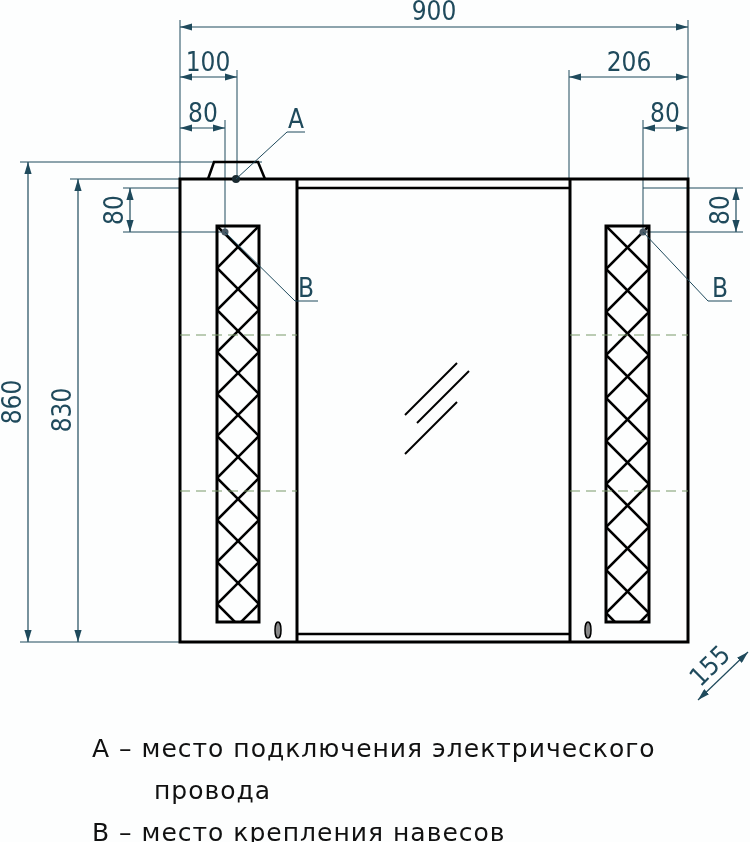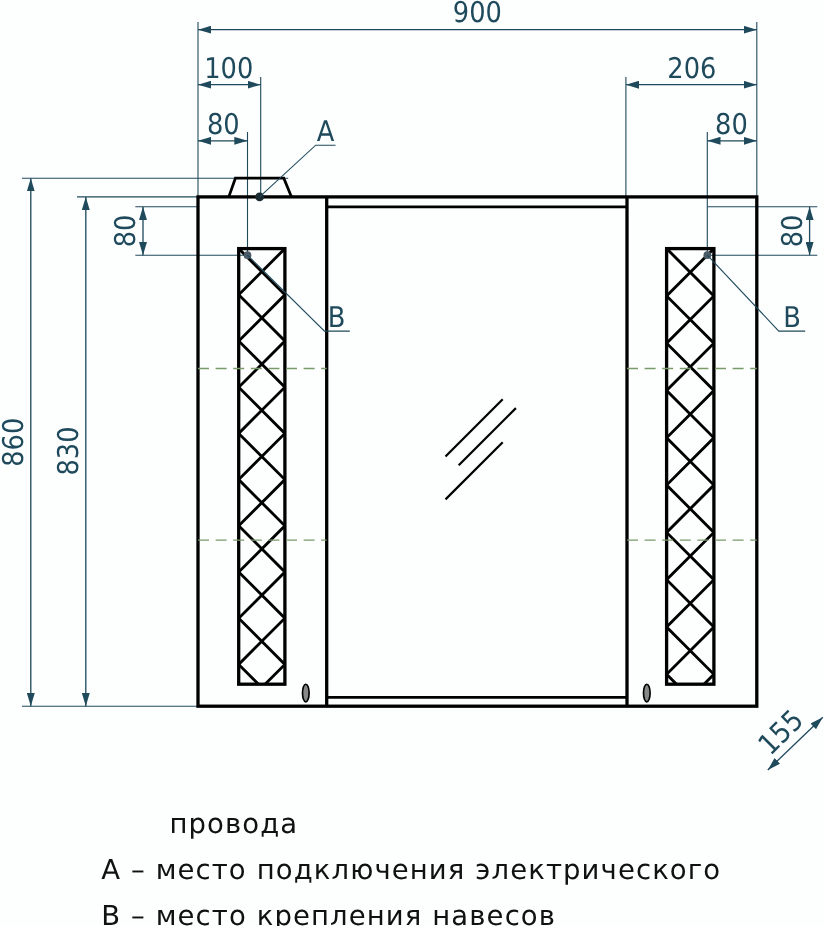--- a/index.html
+++ b/index.html
@@ -114,26 +114,26 @@
       <path d="M225,232 L295,301 L318,301"></path>
       <path d="M643,232 L708,301 L732,301"></path>
     </g>
     <text class="dimtext" x="296" y="128" text-anchor="middle">A</text>
     <text class="dimtext" x="306" y="297" text-anchor="middle">B</text>
     <text class="dimtext" x="720" y="297" text-anchor="middle">B</text>
   </g>
 </svg>
 
 <div class="legend">
-  <div class="row indent">
-    <span>провода</span>
-  </div>
   <div class="row">
     <span>A</span>
     <span>–</span>
     <span>место подключения электрического</span>
+  </div>
+  <div class="row indent">
+    <span>провода</span>
   </div>
   <div class="row">
     <span>B</span>
     <span>–</span>
     <span>место крепления навесов</span>
   </div>
 </div>
 
 </body></html>

